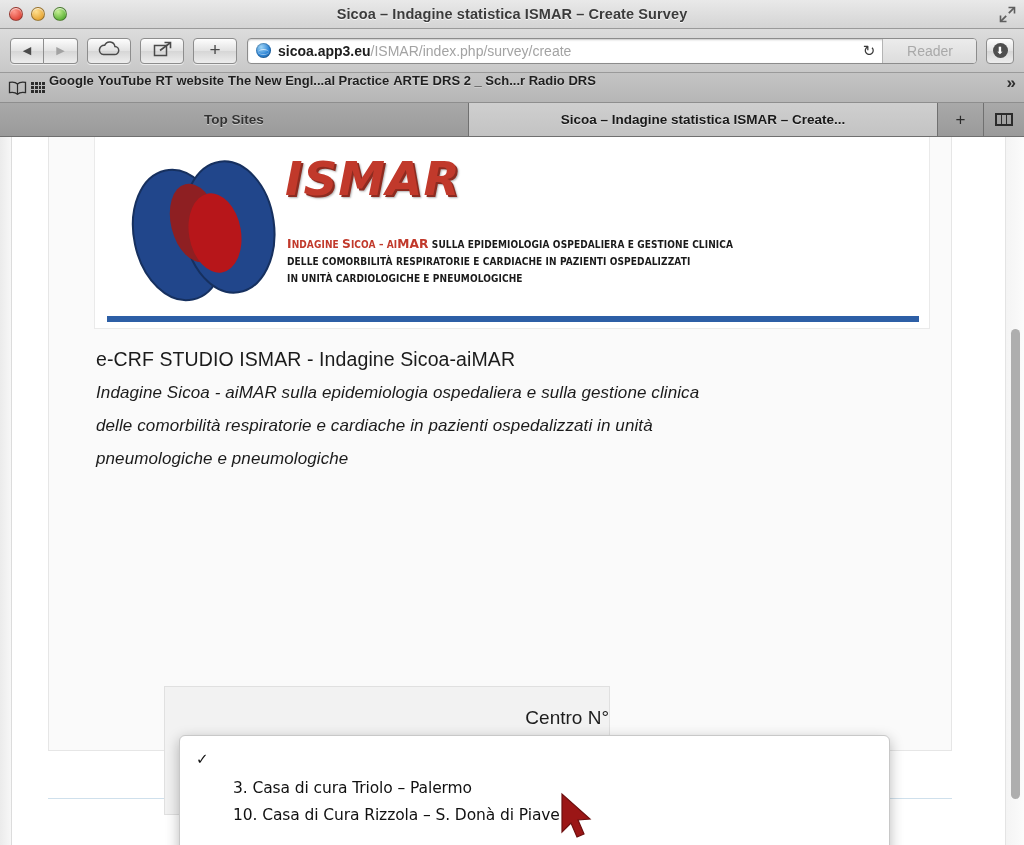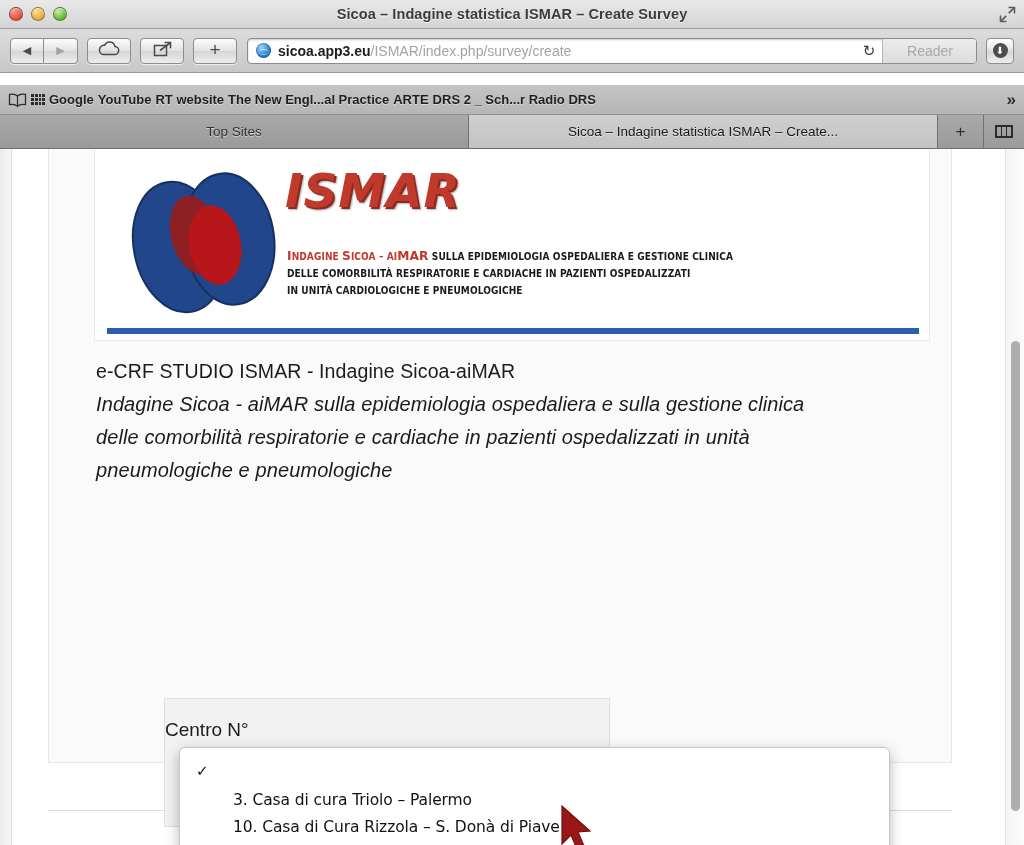--- a/index.html
+++ b/index.html
@@ -166,27 +166,25 @@
     display: flex; align-items: center; justify-content: center;
     line-height: 1;
   }
 
   
   .bookmarks {
     height: 30px;
     background: linear-gradient(to bottom, #c4c4c4 0%, #b6b6b6 100%);
     border-bottom: 1px solid #8e8e8e;
     display: flex;
-    align-items: center;
     padding: 0 8px;
     box-sizing: border-box;
     gap: 4px;
     font-size: 13px;
     color: #1f1f1f;
-    margin-top: 12px;
   }
   .bm-icon { color: #2c2c2c; display: flex; align-items: center; }
   .bm-link {
     font-weight: bold;
     text-shadow: 0 1px 0 rgba(255,255,255,.45);
     white-space: nowrap;
   }
   .bm-more { margin-left: auto; font-size: 17px; font-weight: bold; color: #2f2f2f; }
   .grid-icon {
     width: 14px; height: 12px;
@@ -205,21 +203,21 @@
     display: flex;
     align-items: flex-end;
     box-sizing: border-box;
   }
   .tab {
     height: 33px;
     display: flex;
     align-items: center;
     justify-content: center;
     font-size: 13.5px;
-    font-weight: normal;
+    font-weight: bold;
     color: #2e2e2e;
     text-shadow: 0 1px 0 rgba(255,255,255,.5);
     box-sizing: border-box;
     border-right: 1px solid #707070;
     white-space: nowrap;
     overflow: hidden;
   }
   .tab.inactive {
     flex: 1;
     background: linear-gradient(to bottom, #a9a9a9, #9a9a9a);
@@ -362,42 +360,42 @@
     top: 206px;
     width: 810px;
     color: #1b1b1b;
   }
   .intro .line1 {
     font-size: 19.5px;
     line-height: 33px;
     letter-spacing: .1px;
   }
   .intro .line2 {
-    font-size: 20px;
+    font-size: 17px;
     font-style: italic;
     line-height: 33px;
     letter-spacing: .1px;
   }
 
   
   .centro-panel {
     position: absolute;
     left: 152px;
     top: 549px;
     width: 446px;
     height: 129px;
     background: #f2f2f2;
     border: 1px solid #e0e0e0;
     box-sizing: border-box;
   }
   .centro-label {
     position: absolute;
     top: 20px;
     width: 100%;
-    text-align: left;
+    text-align: right;
     font-size: 19px;
     color: #1d1d1d;
   }
 
   
   .ghost-rule {
     position: absolute;
     left: 36px;
     width: 904px;
     height: 1px;

